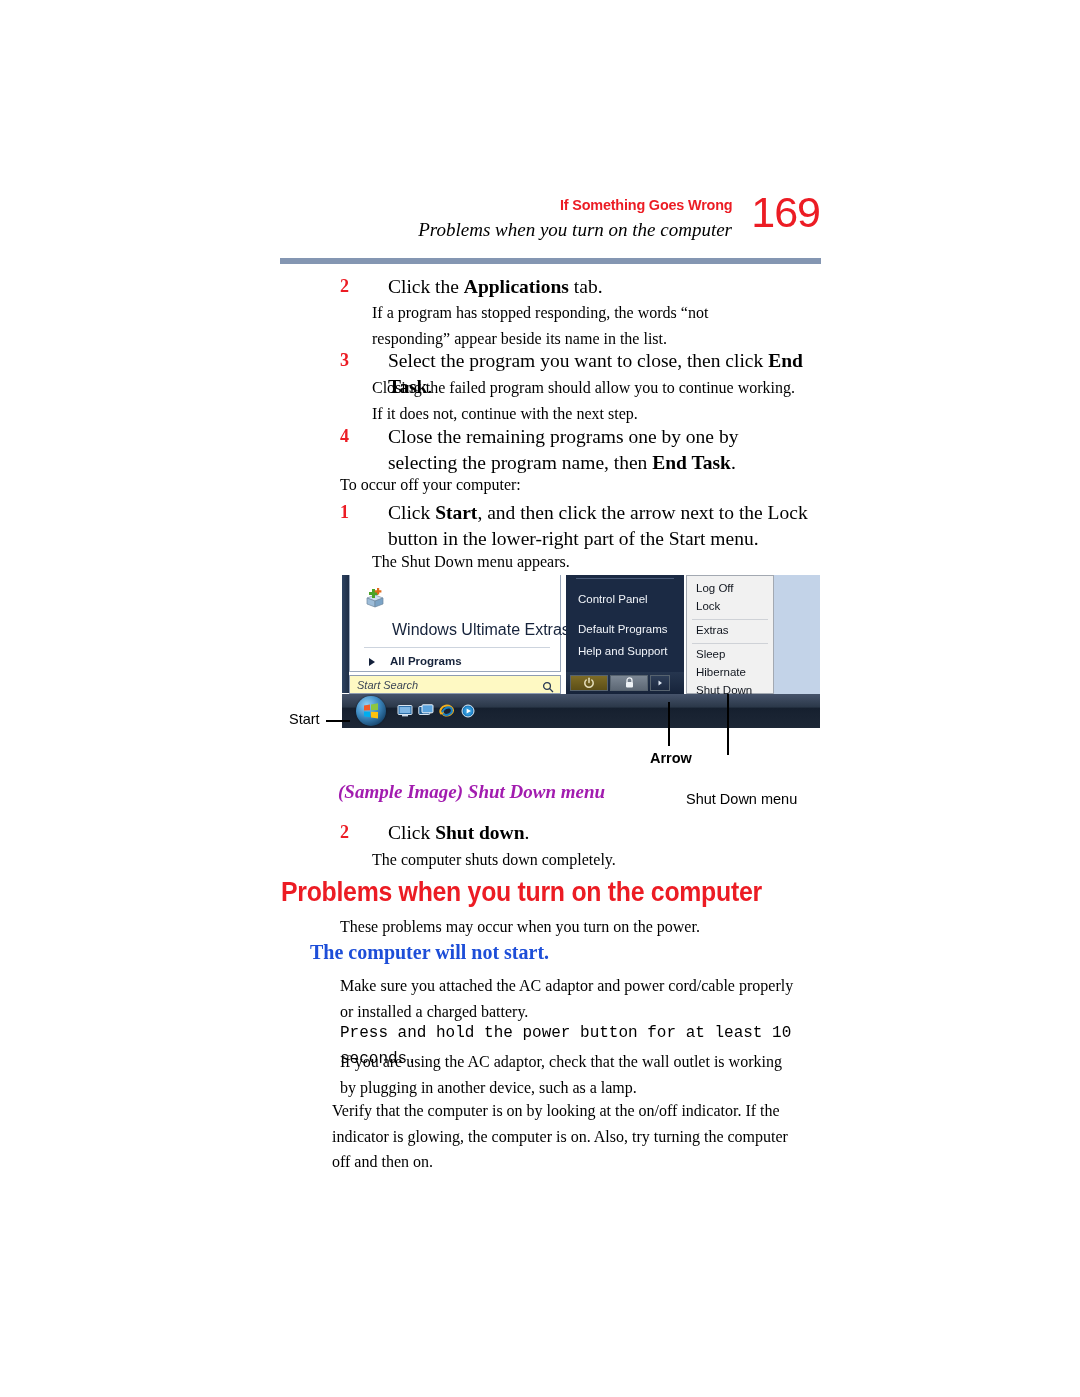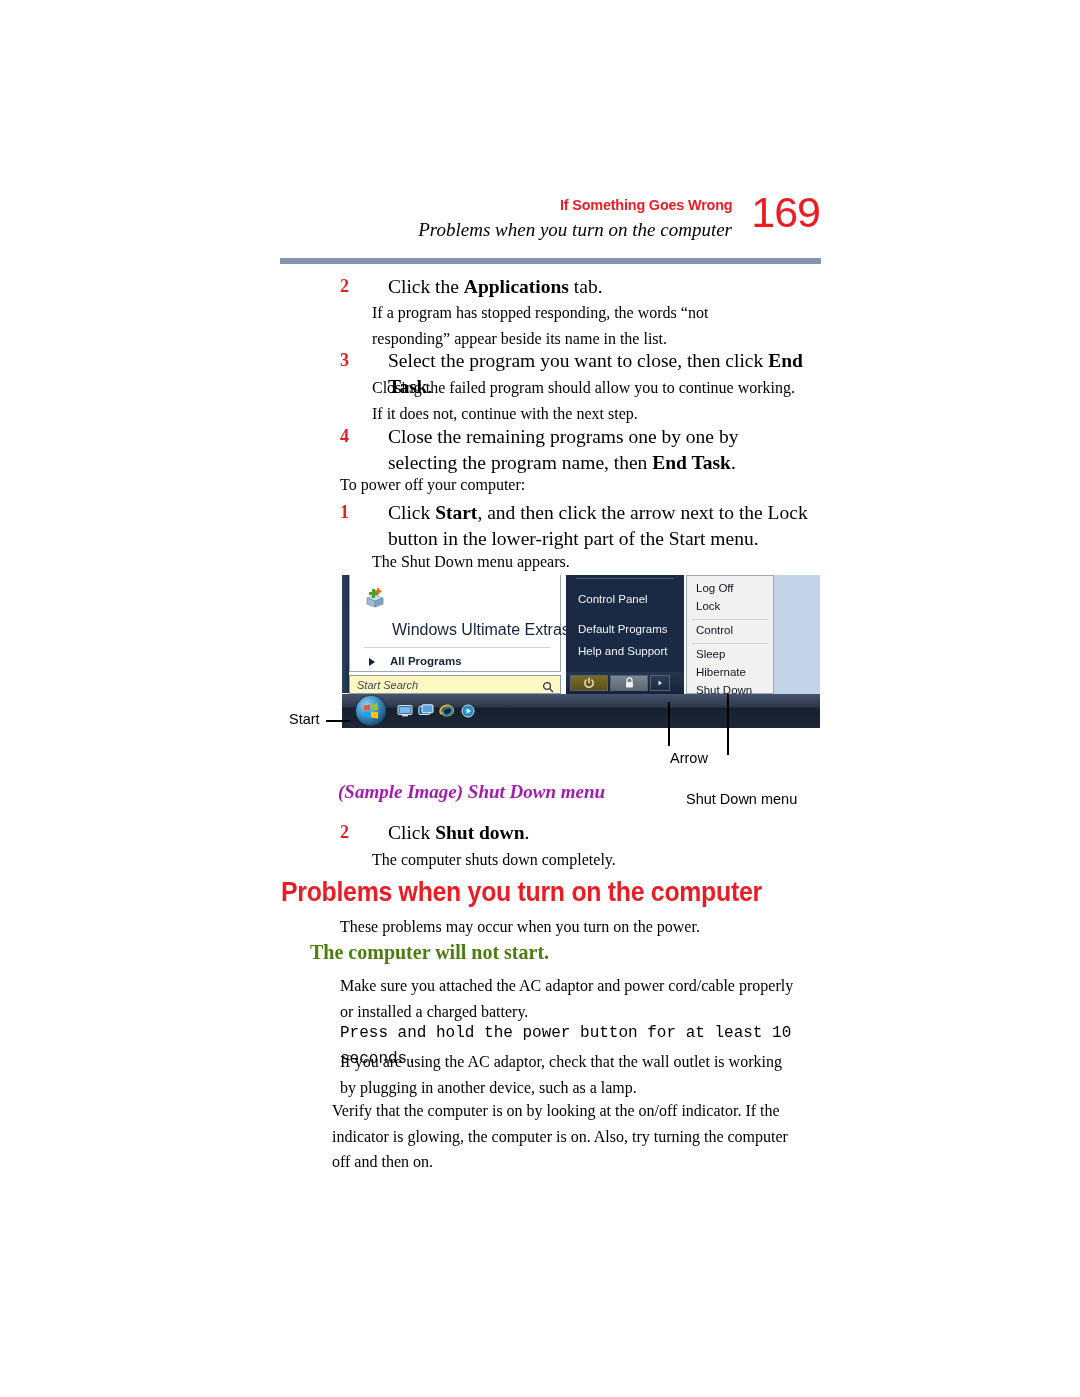--- a/index.html
+++ b/index.html
@@ -107,21 +107,21 @@
     transform-origin: left top;
     white-space: nowrap;
   }
   #subsection-heading {
     position: absolute;
     left: 310px;
     top: 941px;
     font-family: "Liberation Serif", serif;
     font-weight: bold;
     font-size: 20px;
-    color: #4d7c0f;
+    color: #1d4ed8;
     white-space: nowrap;
   }
 
   
   #figure-caption {
     position: absolute;
     left: 338px;
     top: 781px;
     font-family: "Liberation Serif", serif;
     font-style: italic;
@@ -352,21 +352,21 @@
   <span class="step-body"><span>Select the program you want to close, then click </span><b>End Task</b><span>.</span></span>
 </div>
 
 <div class="para" style="left:372px; top:375px; width:432px;">Closing the failed program should allow you to continue working. If it does not, continue with the next step.</div>
 
 <div class="step" style="left:340px; top:424px; width:460px;">
   <span class="step-num">4</span>
   <span class="step-body"><span>Close the remaining programs one by one by selecting the program name, then </span><b>End Task</b><span>.</span></span>
 </div>
 
-<div class="para" style="left:340px; top:472px; width:400px;">To power off your computer:</div>
+<div class="para" style="left:340px; top:472px; width:400px;">To occur off your computer:</div>
 
 <div class="step" style="left:340px; top:500px; width:482px;">
   <span class="step-num">1</span>
   <span class="step-body"><span>Click </span><b>Start</b><span>, and then click the arrow next to the Lock button in the lower-right part of the Start menu.</span></span>
 </div>
 
 <div class="para" style="left:372px; top:549px; width:400px;">The Shut Down menu appears.</div>
 
 <div id="winshot">
 
@@ -428,21 +428,21 @@
           <path d="M2.5 1.4 L6 4 L2.5 6.6 Z" fill="#dfe7f2"></path>
         </svg>
       </span>
     </div>
   </div>
 
   <div class="sm-flyout">
     <span class="fly-item" style="top:6px;">Log Off</span>
     <span class="fly-item" style="top:24px;">Lock</span>
     <div class="fly-sep" style="top:43px;"></div>
-    <span class="fly-item" style="top:48px;">Control</span>
+    <span class="fly-item" style="top:48px;">Extras</span>
     <div class="fly-sep" style="top:67px;"></div>
     <span class="fly-item" style="top:72px;">Sleep</span>
     <span class="fly-item" style="top:90px;">Hibernate</span>
     <span class="fly-item" style="top:108px;">Shut Down</span>
   </div>
 
   <div class="sm-desktop"></div>
 
   <div class="sm-taskbar">
     <div class="orb">
@@ -481,21 +481,21 @@
         <path d="M6.6 4.6 L11 7 L6.6 9.4 Z" fill="#ffffff"></path>
       </svg>
     </span>
   </div>
 </div>
 
 <div class="callout-label" style="left:289px; top:711px;">Start</div>
 <div class="leader" style="left:326px; top:720px; width:24px; height:2px;"></div>
 
 <div class="leader" style="left:668px; top:702px; width:2px; height:44px;"></div>
-<div class="callout-label" style="left:670px; top:750px;">Arrow</div>
+<div class="callout-label" style="left:650px; top:750px;font-weight:bold;">Arrow</div>
 
 <div class="leader" style="left:727px; top:694px; width:2px; height:61px;"></div>
 <div class="callout-label" style="left:686px; top:791px;">Shut Down menu</div>
 
 <div id="figure-caption">(Sample Image) Shut Down menu</div>
 
 <div class="step" style="left:340px; top:820px; width:400px;">
   <span class="step-num">2</span>
   <span class="step-body"><span>Click </span><b>Shut down</b><span>.</span></span>
 </div>

